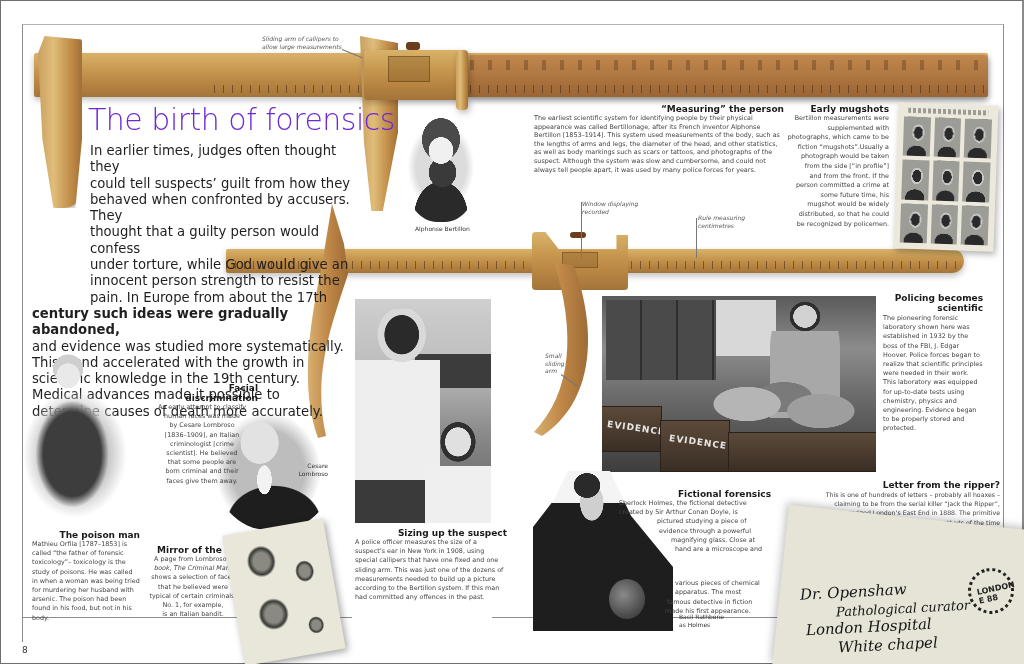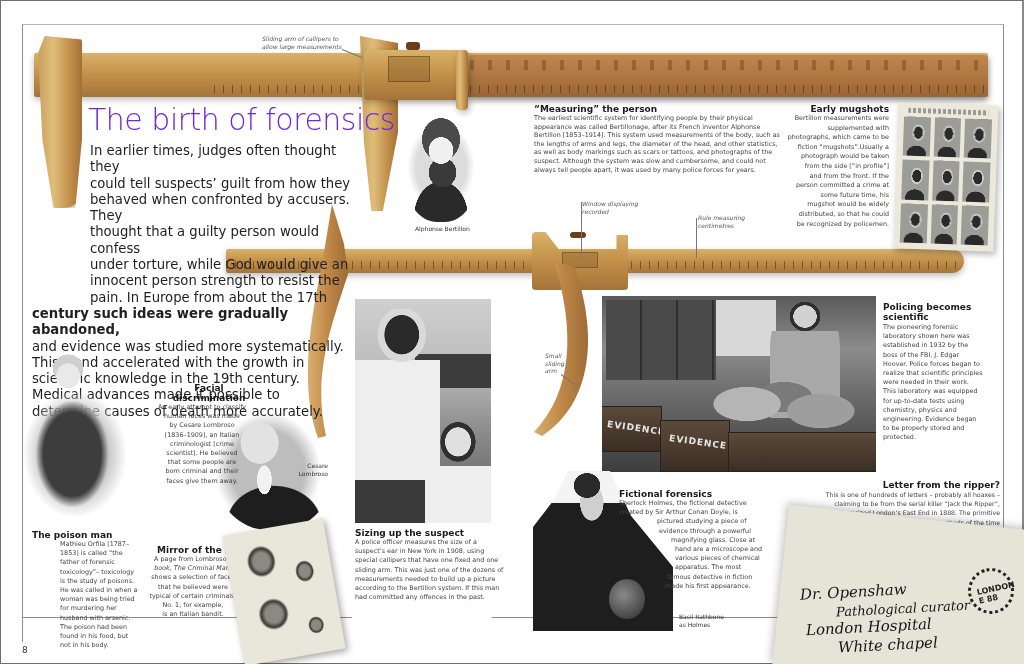--- a/index.html
+++ b/index.html
@@ -37,21 +37,21 @@
 
   
   .title { position: absolute; left: 88px; top: 102px; font-family: "DejaVu Sans", sans-serif; font-weight: 300; font-size: 30px; letter-spacing: -0.5px; color: #6d28d9; }
   .intro { position: absolute; left: 32px; top: 143px; width: 330px; font-size: 13.2px; line-height: 16.3px; color: #1f1f1f; }
   .intro-float { float: left; width: 58px; height: 96px; }
 
   .caption { position: absolute; font-size: 6px; font-style: italic; color: #555; line-height: 7.5px; }
   .caption-plain { position: absolute; font-size: 6px; color: #333; line-height: 7.5px; }
   .leader { position: absolute; background: #777; }
 
-  .sec-title { font-weight: bold; font-size: 9px; color: #1a1a1a; line-height: 10px; }
+  .sec-title { font-weight: bold; font-size: 9px; color: #1a1a1a; line-height: 10px; text-align: right; }
   .sec-body { font-size: 6.6px; line-height: 9.2px; color: #444; }
   .block { position: absolute; }
   .center { text-align: center; }
   .right { text-align: right; }
 
   
   .photo { position: absolute; overflow: hidden; }
   .portrait { position: absolute; border-radius: 50% 50% 45% 45%; }
 
   .bertillon { left: 403px; top: 112px; width: 76px; height: 110px;
@@ -242,21 +242,21 @@
     <div>criminologist [crime</div>
       <div>scientist]. He believed</div>
     <div>that some people are</div>
       <div>born criminal and their</div>
     <div>faces give them away.</div>
   </div>
 </div>
 
 <div class="block" style="left:32px;top:530px;width:108px;">
   <div class="sec-title">The poison man</div>
-  <div class="sec-body" style="font-size:6.4px;line-height:9.2px;margin-left:28px;">Mathieu Orfila [1787–1853] is called “the father of forensic toxicology”– toxicology is the study of poisons. He was called in when a woman was being tried for murdering her husband with arsenic. The poison had been found in his food, but not in his body.</div>
+  <div class="sec-body" style="font-size:6.4px;line-height:9.2px;">Mathieu Orfila [1787–1853] is called “the father of forensic toxicology”– toxicology is the study of poisons. He was called in when a woman was being tried for murdering her husband with arsenic. The poison had been found in his food, but not in his body.</div>
 </div>
 
 <div class="block right" style="left:140px;top:545px;width:106px;">
   <div class="sec-title">Mirror of the soul</div>
   <div class="sec-body center" style="font-size:6.4px;line-height:9.2px;">
     <div>A page from Lombroso’s</div>
     <div style="font-style:italic;">book, The Criminal Man,</div>
     <div>shows a selection of faces</div>
       <div>that he believed were</div>
     <div>typical of certain criminals.</div>
@@ -288,39 +288,39 @@
   <div class="bags"></div>
   <div class="box" style="left:-4px;top:110px;width:64px;">
       <span>EVIDENCE</span>
     </div>
   <div class="box" style="left:58px;top:124px;width:70px;height:52px;">
       <span>EVIDENCE</span>
     </div>
   <div class="box" style="left:126px;top:136px;width:150px;height:40px;"></div>
 </div>
 
-<div class="block" style="left:883px;top:302px;width:100px;">
+<div class="block" style="left:883px;top:293px;width:100px;">
   <div class="sec-title">Policing becomes scientific</div>
   <div class="sec-body" style="font-size:6.4px;line-height:9.2px;margin-top:1px;">The pioneering forensic laboratory shown here was established in 1932 by the boss of the FBI, J. Edgar Hoover. Police forces began to realize that scientific principles were needed in their work. This laboratory was equipped for up-to-date tests using chemistry, physics and engineering. Evidence began to be properly stored and protected.</div>
 </div>
 
 <div class="photo holmes-photo">
   <div class="face"></div>
     <div class="flask"></div>
 </div>
 <div class="block" style="left:619px;top:489px;width:152px;">
   <div class="sec-title">Fictional forensics</div>
   <div class="sec-body" style="font-size:6.4px;line-height:9.2px;">
     <div>Sherlock Holmes, the fictional detective</div>
     <div>created by Sir Arthur Conan Doyle, is</div>
     <div style="padding-left:38px;">pictured studying a piece of</div>
     <div style="padding-left:40px;">evidence through a powerful</div>
     <div style="padding-left:52px;">magnifying glass. Close at</div>
     <div style="padding-left:56px;">hand are a microscope and</div>
-    <div style="padding-left:56px;">various pieces of chemical</div>
+    <div style="padding-left:56px;margin-top:25px;">various pieces of chemical</div>
     <div style="padding-left:56px;">apparatus. The most</div>
     <div style="padding-left:48px;">famous detective in fiction</div>
     <div style="padding-left:46px;">made his first appearance.</div>
   </div>
 </div>
 <div class="caption-plain" style="left:679px;top:613px;">
   <div>Basil Rathbone</div>
     <div>as Holmes</div>
 </div>
 

